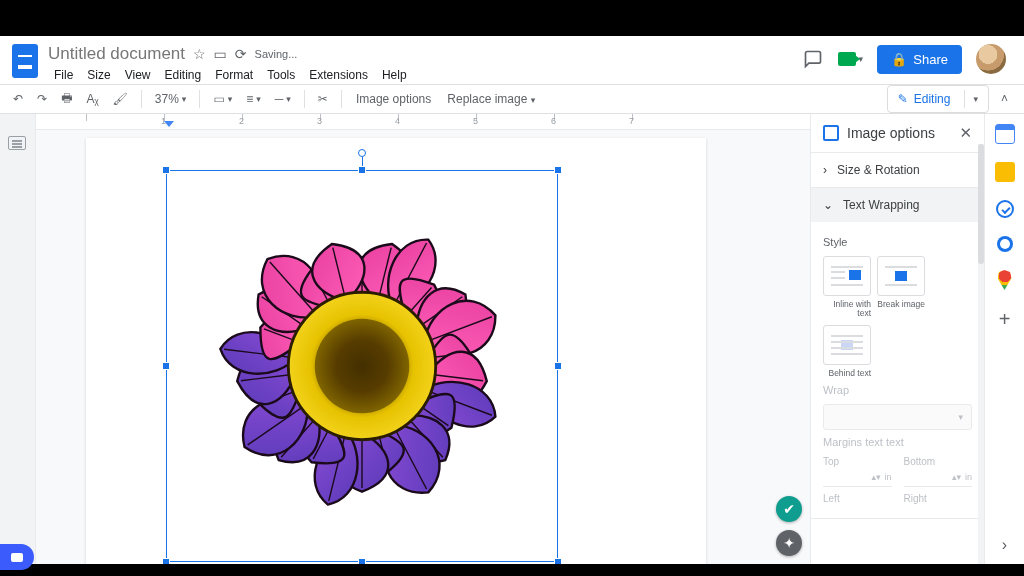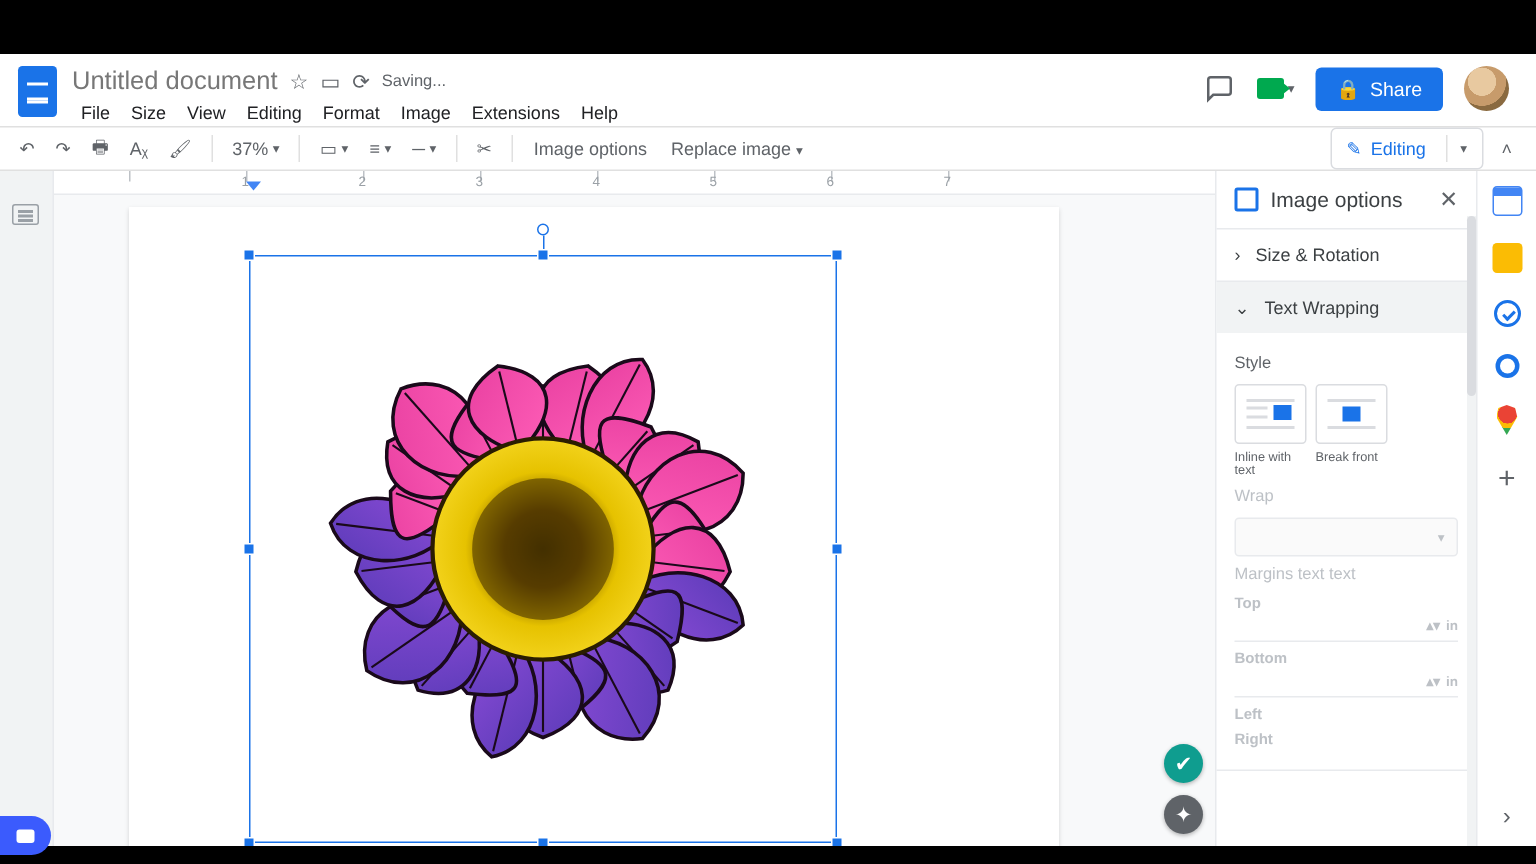--- a/index.html
+++ b/index.html
@@ -69,30 +69,30 @@
   .sp-header { display:flex; align-items:center; gap:8px; padding:10px 12px; border-bottom:1px solid #e8eaed;}
   .sp-header-icon { width:16px;height:16px;border:2px solid #1a73e8;border-radius:2px;position:relative;}
   .sp-header-title{font-size:14px;color:#3c4043;}
   .sp-close { margin-left:auto; cursor:pointer; color:#5f6368; font-size:15px;}
   .sp-section { border-bottom:1px solid #e8eaed;}
   .sp-row { display:flex; align-items:center; gap:10px; padding:10px 12px; cursor:pointer;}
   .sp-row.hover { background:#f1f3f4;}
   .sp-body { padding:8px 12px 14px 12px;}
   .sp-label { font-size:11px; color:#5f6368; margin:6px 0 8px 0;}
   .style-grid { display:flex; flex-wrap:wrap; gap:6px;}
-  .style-item { width:48px; text-align:left;}
+  .style-item { width:48px; text-align:right;}
   .style-box { width:48px; height:40px; border:1px solid #dadce0; border-radius:3px; display:flex; align-items:center; justify-content:center; cursor:pointer; position:relative;}
   .style-box.selected { border:2px solid #1a73e8;}
   .style-cap { font-size:8.5px; color:#5f6368; margin-top:4px; line-height:1.1;}
   .thumb { width:32px; height:24px; position:relative;}
   .thumb .ln{position:absolute;height:2px;background:#dadce0;left:0;right:0;}
   .thumb .sq{position:absolute;width:12px;height:10px;background:#1a73e8;}
   .disabled-sec .sp-label, .disabled-sec span { color:#bdc1c6;}
   .wrap-select{width:100%;height:26px;border:1px solid #e8eaed;border-radius:3px;background:#fafafa;display:flex;align-items:center;justify-content:flex-end;padding:0 8px;color:#bdc1c6;}
-  .margin-grid{display:grid;grid-template-columns:1fr;gap:6px 12px;margin-top:6px;font-weight:bold;}
+  .margin-grid{display:grid;grid-template-columns:1fr 1fr;gap:6px 12px;margin-top:6px;}
   .mg-field{font-size:10px;color:#bdc1c6;}
   .mg-input{width:100%;height:20px;border:none;border-bottom:1px solid #e8eaed;display:flex;align-items:center;justify-content:flex-end;gap:4px;font-size:9px;color:#bdc1c6;}
 
   
   .rightrail { width:40px; background:#fff; border-left:1px solid #e8eaed; display:flex; flex-direction:column; align-items:center; padding-top:10px; gap:18px;}
   .rail-icon { width:20px; height:20px; cursor:pointer;}
   .rail-cal { background:linear-gradient(#4285f4 0 30%, #fff 30% 100%); border:1px solid #4285f4; border-radius:3px;}
   .rail-keep { background:#fbbc04; border-radius:3px;}
   .rail-tasks { width:18px;height:18px;border:2px solid #1a73e8;border-radius:50%;position:relative;}
   .rail-tasks::after{content:"";position:absolute;left:4px;top:5px;width:6px;height:3px;border-left:2px solid #1a73e8;border-bottom:2px solid #1a73e8;transform:rotate(-45deg);}
@@ -132,21 +132,21 @@
           <span>⟳</span>
           <span class="saving">Saving...</span>
         </span>
       </div>
       <div class="menu-row">
         <span>File</span>
         <span>Size</span>
         <span>View</span>
         <span>Editing</span>
         <span>Format</span>
-        <span>Image</span>
+        <span>Tools</span>
         <span>Extensions</span>
         <span>Help</span>
       </div>
     </div>
     <div class="header-right">
       <div class="hdr-icon">
         <svg width="20" height="20" viewBox="0 0 24 24" fill="none" stroke="#5f6368" stroke-width="2">
             <path d="M21 15a2 2 0 0 1-2 2H7l-4 4V5a2 2 0 0 1 2-2h14a2 2 0 0 1 2 2z"></path>
           </svg>
       </div>
@@ -362,21 +362,33 @@
               <div class="style-cap">Inline with text</div>
             </div>
             <div class="style-item">
               <div class="style-box">
                   <div class="thumb">
                     <div class="ln" style="top:2px"></div>
                     <div class="sq" style="top:7px;left:10px"></div>
                     <div class="ln" style="top:20px"></div>
                   </div>
                 </div>
-              <div class="style-cap">Break front</div>
+              <div class="style-cap">Break image</div>
+            </div>
+            <div class="style-item">
+              <div class="style-box">
+                  <div class="thumb">
+                    <div class="sq" style="top:7px;left:10px;background:#c9d6f5"></div>
+                    <div class="ln" style="top:2px"></div>
+                    <div class="ln" style="top:8px"></div>
+                    <div class="ln" style="top:14px"></div>
+                    <div class="ln" style="top:20px"></div>
+                  </div>
+                </div>
+              <div class="style-cap">Behind text</div>
             </div>
           </div>
 
           <div class="disabled-sec">
             <div class="sp-label">Wrap</div>
             <div class="wrap-select">
                 <span class="caret-down">▾</span>
               </div>
           </div>
 

